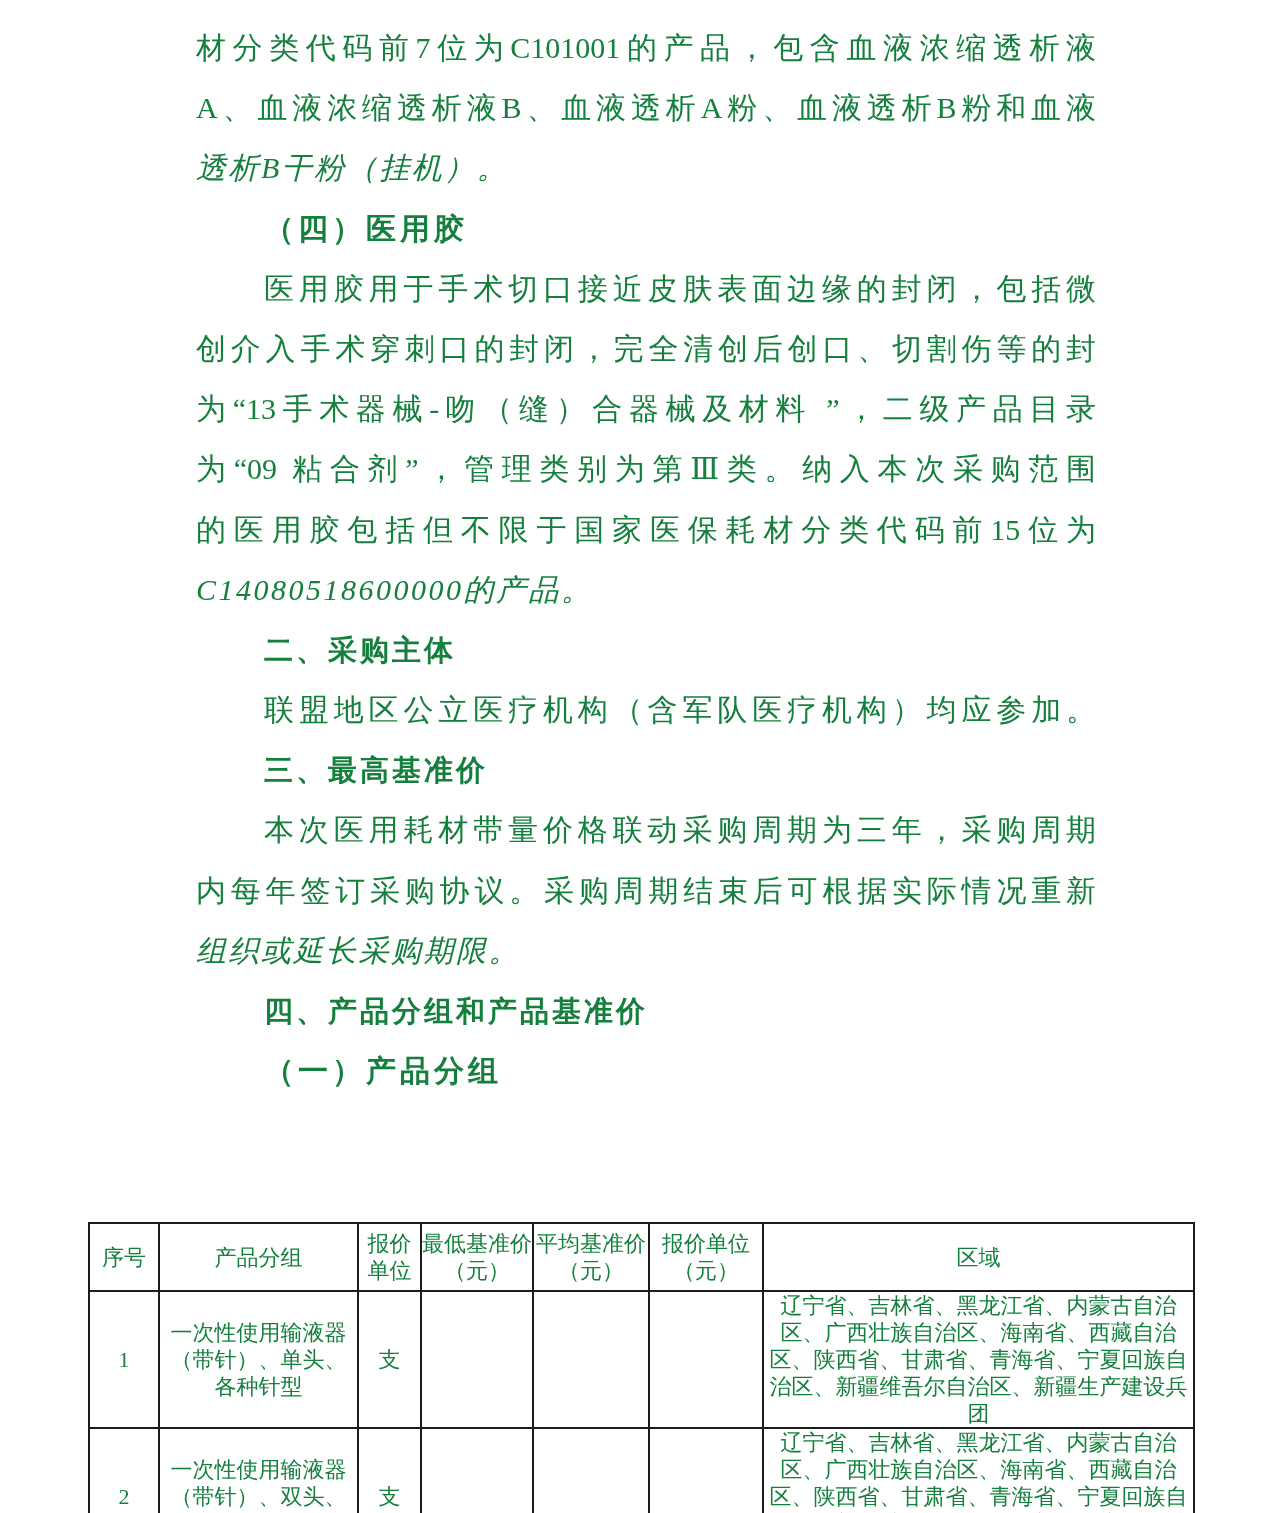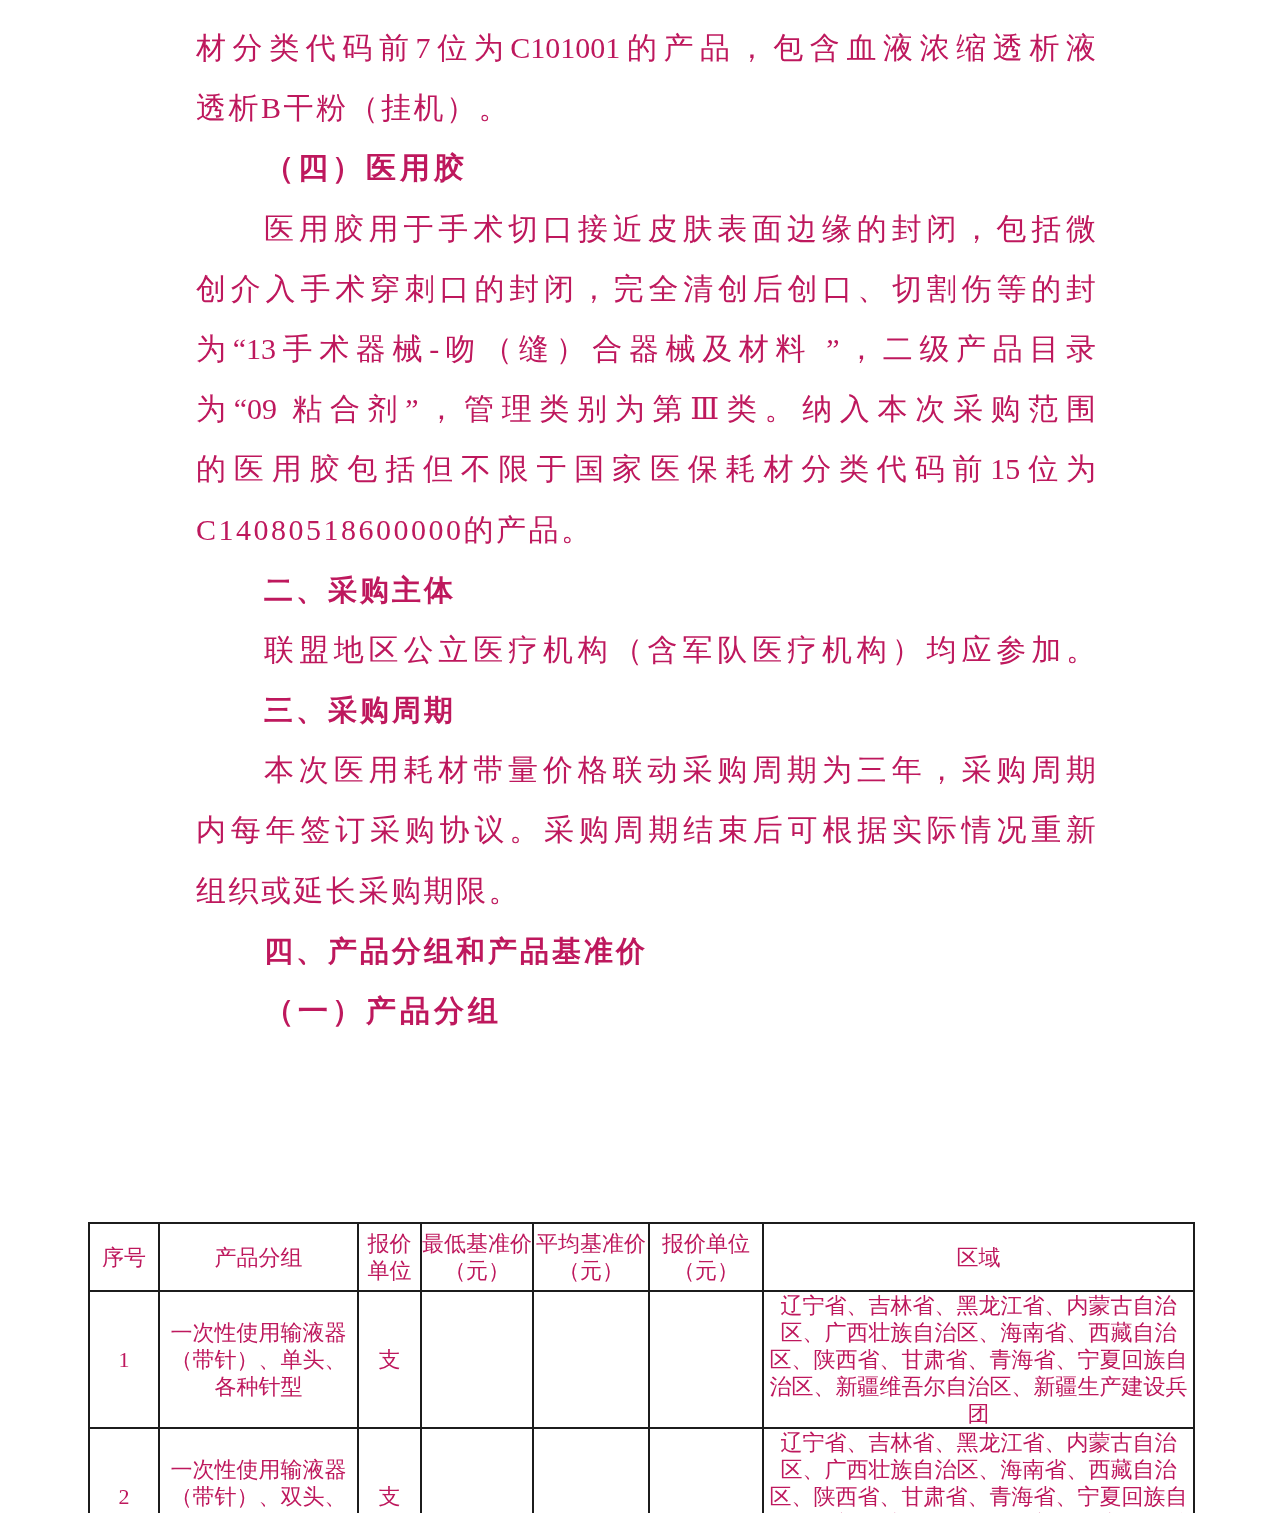--- a/index.html
+++ b/index.html
@@ -1,25 +1,25 @@
 <!DOCTYPE html>
 <html><head>
 <meta charset="utf-8">
 <style>
   html,body{margin:0;padding:0;background:#ffffff;}
   .doc{
     position:relative;width:1280px;height:1513px;background:#ffffff;
-    color:#be185d;font-family:"Liberation Serif","DejaVu Serif",serif;
+    color:#15803d;font-family:"Liberation Serif","DejaVu Serif",serif;
     overflow:hidden;
   }
   .lines{position:absolute;left:196px;top:18px;width:900px;}
   .ln{height:60.2px;line-height:60.2px;font-size:30px;}
   .ln.j{text-align:justify;text-align-last:justify;}
   .ln.ind{text-indent:68px;}
-  .ln.end{letter-spacing:2.5px;white-space:nowrap;}
+  .ln.end{letter-spacing:2.5px;white-space:nowrap;font-style:italic;}
   .ln.h-sub{font-weight:700;letter-spacing:4px;white-space:nowrap;}
   .ln.h-main{
     font-family:"Liberation Sans","DejaVu Sans",sans-serif;
     font-weight:700;letter-spacing:3px;white-space:nowrap;font-size:29px;
   }
   table.tbl{
     position:absolute;left:88px;top:1222px;
     border-collapse:collapse;table-layout:fixed;background:#ffffff;
   }
   table.tbl td{
@@ -33,31 +33,32 @@
   td.cell-no{font-size:22px;}
   td.cell-unit{font-size:24px;}
 </style>
 </head>
 <body>
 
 <div class="doc">
 
   <div class="lines">
     <div class="ln j">材分类代码前7位为C101001的产品，包含血液浓缩透析液</div>
+    <div class="ln j">A、血液浓缩透析液B、血液透析A粉、血液透析B粉和血液</div>
     <div class="ln end">透析B干粉（挂机）。</div>
     <div class="ln h-sub ind">（四）医用胶</div>
     <div class="ln j ind">医用胶用于手术切口接近皮肤表面边缘的封闭，包括微</div>
     <div class="ln j">创介入手术穿刺口的封闭，完全清创后创口、切割伤等的封</div>
     <div class="ln j">为“13手术器械-吻（缝）合器械及材料 ”，二级产品目录</div>
     <div class="ln j">为“09 粘合剂”，管理类别为第Ⅲ类。纳入本次采购范围</div>
     <div class="ln j">的医用胶包括但不限于国家医保耗材分类代码前15位为</div>
     <div class="ln end">C14080518600000的产品。</div>
     <div class="ln h-main ind">二、采购主体</div>
     <div class="ln j ind">联盟地区公立医疗机构（含军队医疗机构）均应参加。</div>
-    <div class="ln h-main ind">三、采购周期</div>
+    <div class="ln h-main ind">三、最高基准价</div>
     <div class="ln j ind">本次医用耗材带量价格联动采购周期为三年，采购周期</div>
     <div class="ln j">内每年签订采购协议。采购周期结束后可根据实际情况重新</div>
     <div class="ln end">组织或延长采购期限。</div>
     <div class="ln h-main ind">四、产品分组和产品基准价</div>
     <div class="ln h-sub ind">（一）产品分组</div>
   </div>
 
   <table class="tbl">
     <colgroup>
       <col style="width:70px">

